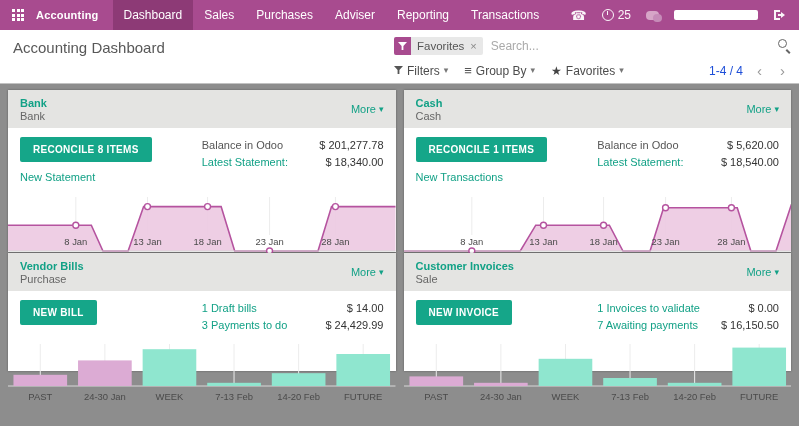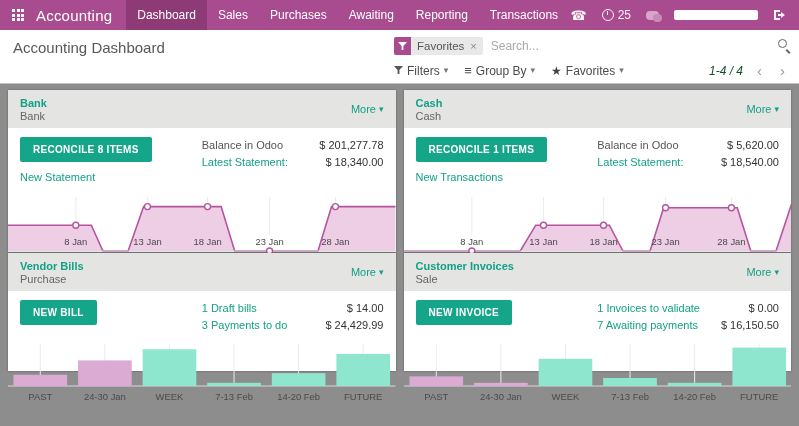--- a/index.html
+++ b/index.html
@@ -3,21 +3,21 @@
 <meta charset="utf-8">
 <style>
   * { margin:0; padding:0; box-sizing:border-box; }
   html,body { width:799px; height:426px; overflow:hidden; font-family:"Liberation Sans", sans-serif; background:#8d8d8d; }
 
   
   .topbar { height:30px; background:#a84b8f; display:flex; align-items:stretch; color:#fff; }
   .brand-zone { display:flex; align-items:center; padding:0 14px 0 12px; }
   .icon-grid { display:grid; grid-template-columns:repeat(3,3px); grid-gap:1.5px; margin-right:12px; }
   .icon-grid i { width:3px; height:3px; background:#fff; display:block; }
-  .brand { font-size:15px; font-weight:normal; letter-spacing:.2px; }
+  .brand { font-size:11px; font-weight:bold; letter-spacing:.2px; }
   .menu { display:flex; align-items:stretch; }
   .menu-item { display:flex; align-items:center; padding:0 11px; font-size:12px; cursor:pointer; }
   .menu-item.active { background:#8d3a76; }
   .top-right { margin-left:auto; display:flex; align-items:center; gap:15px; padding-right:12px; }
   .tb-icon { display:inline-flex; align-items:center; color:#fff; font-size:13px; opacity:.95; }
   .icon-clock { width:12px; height:12px; border:1.5px solid #fff; border-radius:50%; position:relative; }
   .icon-clock::after { content:""; position:absolute; left:4px; top:1px; width:1.5px; height:4px; background:#fff; }
   .badge-count { font-size:12px; margin-left:4px; }
   .icon-chat { position:relative; width:13px; height:9px; background:#d9aacb; border-radius:4px; }
   .icon-chat::after { content:""; position:absolute; right:-3px; top:3px; width:9px; height:8px; background:#c88fbb; border-radius:4px; }
@@ -36,21 +36,21 @@
   .facet-close { padding:3px 6px 3px 1px; color:#888; cursor:pointer; font-size:11px; }
   .search-placeholder { margin-left:8px; color:#aaa; font-size:12px; }
   .icon-search { position:absolute; right:2px; top:3px; width:9px; height:9px; border:1.5px solid #666; border-radius:50%; }
   .icon-search::after { content:""; position:absolute; left:8px; top:9px; width:5px; height:1.5px; background:#666; transform:rotate(45deg); transform-origin:0 0; }
   .filter-row { display:flex; align-items:center; margin-top:7px; font-size:12px; color:#4c4c4c; }
   .filter-btn { display:inline-flex; align-items:center; gap:4px; margin-right:16px; cursor:pointer; }
   .filter-btn .caret { color:#777; }
   .icon-bars { font-size:13px; color:#555; }
   .icon-star { font-size:12px; color:#444; }
   .pager-zone { margin-left:auto; display:flex; align-items:center; gap:10px; }
-  .pager-text { font-size:12px; color:#14532d;font-style:italic; }
+  .pager-text { font-size:12px; color:#1d4ed8; }
   .pager-btn { font-size:15px; color:#999; cursor:pointer; padding:0 4px; line-height:1; }
 
   
   .cards { display:grid; grid-template-columns:1fr 1fr; gap:1px 8px; padding:6px 8px 14px 8px; }
   .card { background:#fff; height:162px; display:flex; flex-direction:column; box-shadow:0 0 2px rgba(0,0,0,.35); }
   .cards .card:nth-child(n+3) { height:118px;justify-content:space-between; }
   .card-header { background:#e4e4e2; height:38px; flex:none; display:flex; align-items:center; padding:0 12px; }
   .card-title { font-size:11px; font-weight:bold; color:#12a186; cursor:pointer; }
   .card-subtitle { font-size:11px; color:#666; margin-top:1px; }
   .card-more { margin-left:auto; font-size:11px; color:#12a186; cursor:pointer; display:flex; align-items:center; gap:3px; }
@@ -81,21 +81,21 @@
         <i></i>
         <i></i>
         <i></i>
       </span>
     <span class="brand">Accounting</span>
   </div>
   <div class="menu">
     <span class="menu-item active">Dashboard</span>
     <span class="menu-item">Sales</span>
     <span class="menu-item">Purchases</span>
-    <span class="menu-item">Awaiting</span>
+    <span class="menu-item">Adviser</span>
     <span class="menu-item">Reporting</span>
     <span class="menu-item">Transactions</span>
   </div>
   <div class="top-right">
     <span class="tb-icon">☎</span>
     <span class="tb-icon">
         <span class="icon-clock"></span>
         <span class="badge-count">25</span>
       </span>
     <span class="tb-icon">

